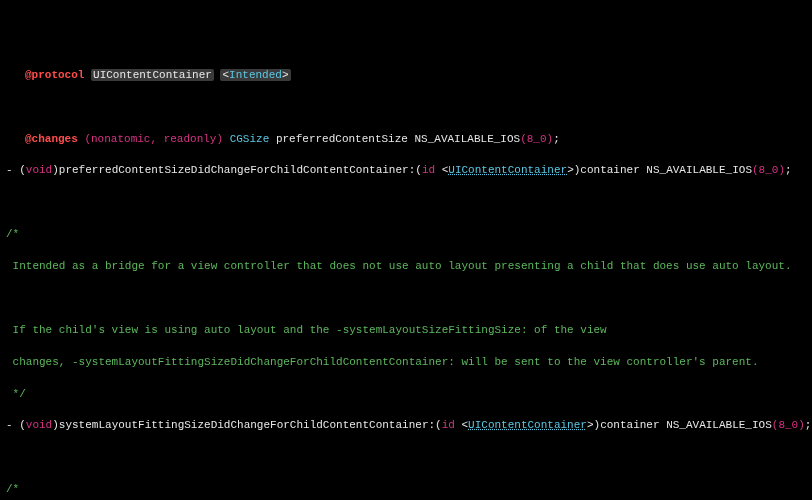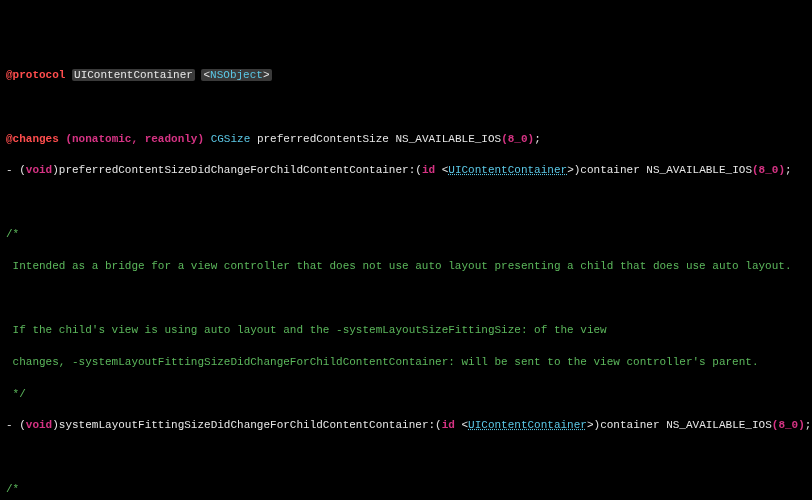--- a/index.html
+++ b/index.html
@@ -6,36 +6,36 @@
   body {
     background: #000000;
     font-family: Menlo, Monaco, "Courier New", monospace;
     font-size: 11px;
     line-height: 1.45;
     color: #e8e8e8;
     padding: 4px 6px;
     white-space: pre;
     overflow: hidden;
   }
-  .kw-red { color: #ff4d4d; font-weight: bold; }
-  .kw-magenta { color: #d63384; font-weight: bold; }
+  .kw-red { color: #ff4d4d; font-weight: bold; margin-left: 19px; }
+  .kw-magenta { color: #d63384; font-weight: normal; }
   .kw-cyan { color: #5bc8e6; }
   .kw-cyan-ul { color: #5bc8e6; text-decoration: underline dotted; }
   .comment { color: #5cb85c; }
   .type { color: #5bc8e6; }
   .white { color: #e8e8e8; }
   .highlight { background: #3a3a3a; padding: 0 2px; border-radius: 2px; }
   .line { display: block; }
 </style>
 </head>
 <body>
 
 
 
-<span class="line"><span class="kw-red">@protocol</span> <span class="highlight white">UIContentContainer</span> <span class="highlight"><span class="white">&lt;</span><span class="kw-cyan">NSObject</span><span class="white">&gt;</span></span></span>
+<span class="line"><span class="kw-red">@protocol</span> <span class="highlight white">UIContentContainer</span> <span class="highlight"><span class="white">&lt;</span><span class="kw-cyan">Intended</span><span class="white">&gt;</span></span></span>
 <span class="line"> </span>
 <span class="line"><span class="kw-red">@changes</span> <span class="kw-magenta">(nonatomic, readonly)</span> <span class="type">CGSize</span> <span class="white">preferredContentSize</span> <span class="white">NS_AVAILABLE_IOS</span><span class="kw-magenta">(8_0)</span><span class="white">;</span></span>
 <span class="line"><span class="white">- (</span><span class="kw-magenta">void</span><span class="white">)preferredContentSizeDidChangeForChildContentContainer:(</span><span class="kw-magenta">id</span><span class="white"> &lt;</span><span class="kw-cyan-ul">UIContentContainer</span><span class="white">&gt;</span><span class="white">)container </span><span class="white">NS_AVAILABLE_IOS</span><span class="kw-magenta">(8_0)</span><span class="white">;</span></span>
 <span class="line"> </span>
 <span class="line comment">/*</span>
 <span class="line comment"> Intended as a bridge for a view controller that does not use auto layout presenting a child that does use auto layout.</span>
 <span class="line"> </span>
 <span class="line comment"> If the child's view is using auto layout and the -systemLayoutSizeFittingSize: of the view</span>
 <span class="line comment"> changes, -systemLayoutFittingSizeDidChangeForChildContentContainer: will be sent to the view controller's parent.</span>
 <span class="line comment"> */</span>

